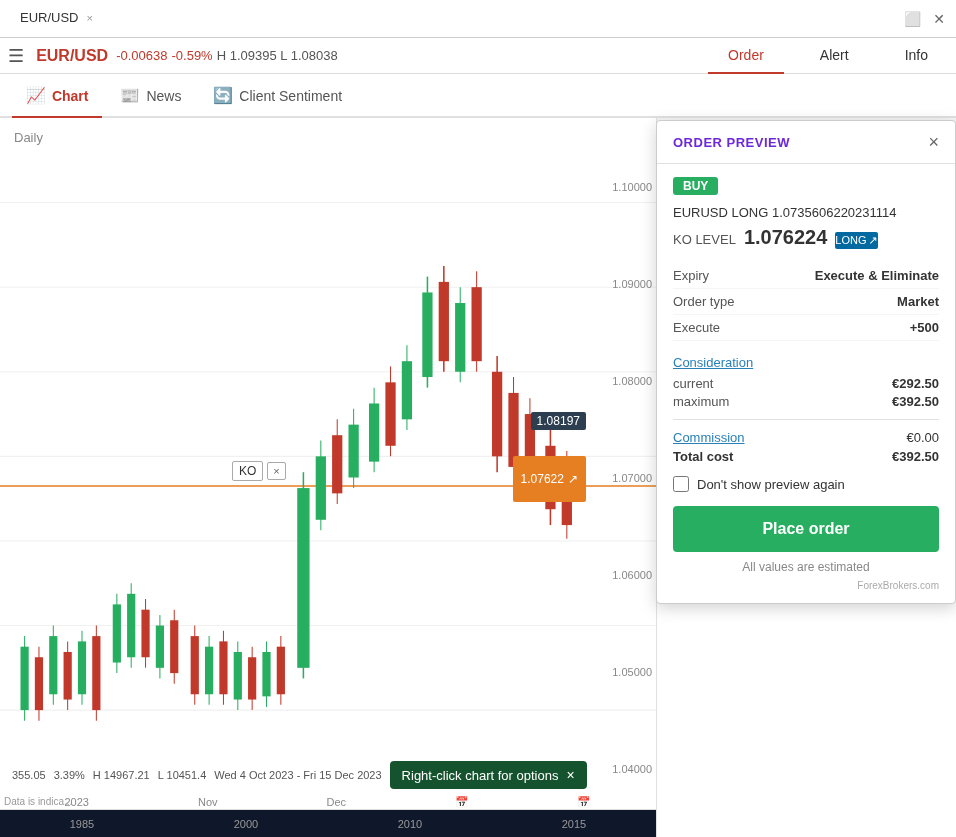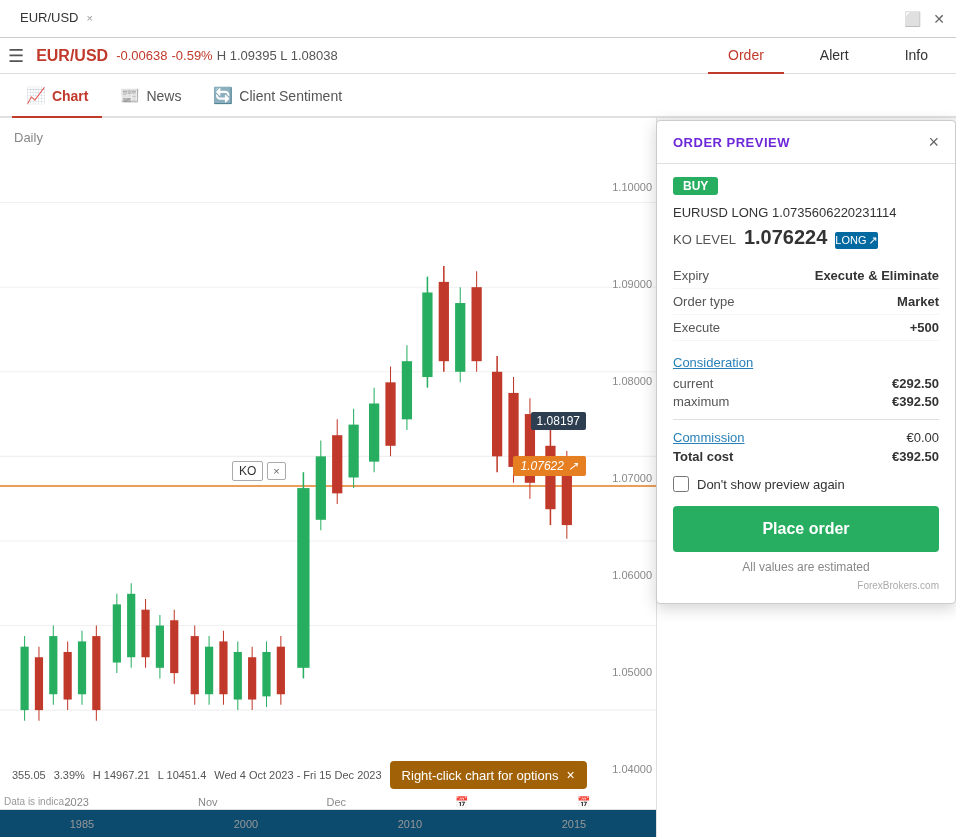--- a/index.html
+++ b/index.html
@@ -71,44 +71,44 @@
       position: absolute; display: flex; align-items: center; gap: 4px;
     }
     .ko-box {
       background: #fff; border: 1px solid #aaa; padding: 2px 6px;
       font-size: 12px; color: #333; border-radius: 2px;
     }
     .ko-x { background: #fff; border: 1px solid #aaa; padding: 2px 5px;
       font-size: 11px; color: #666; border-radius: 2px; cursor: pointer; }
     .ko-price-label {
       background: #e67e22; color: #fff; font-size: 12px;
-      padding: 3px 8px; border-radius: 2px; display: flex; align-items: flex-end; gap: 4px; font-style: italic;
+      padding: 16px 8px; border-radius: 2px; display: flex; align-items: flex-end; gap: 4px;
     }
 
     
     .chart-bottom-bar {
       position: absolute; bottom: 48px; left: 0; right: 0;
       display: flex; align-items: center; gap: 8px; padding: 0 12px;
       font-size: 11px; color: #555;
     }
     .info-tooltip {
-      background: #a16207; color: #fff; padding: 6px 12px;
+      background: #14532d; color: #fff; padding: 6px 12px;
       border-radius: 4px; font-size: 13px; display: flex; align-items: center; gap: 8px;
     }
     .info-close { cursor: pointer; font-size: 14px; }
 
     .chart-xaxis {
       position: absolute; bottom: 28px; left: 0; right: 0;
       display: flex; justify-content: space-around; font-size: 11px; color: #888;
       padding: 0 10px;
     }
 
     .chart-minimap {
       position: absolute; bottom: 0; left: 0; right: 0; height: 28px;
-      background: #0c4a6e; border-top: 1px solid #ddd;
+      background: #0f172a; border-top: 1px solid #ddd;
       display: flex; align-items: center; justify-content: space-around;
       font-size: 11px; color: #999;
     }
 
     .data-is {
       position: absolute; bottom: 30px; left: 4px; font-size: 10px; color: #999;
     }
 
     
     .right-panel {

